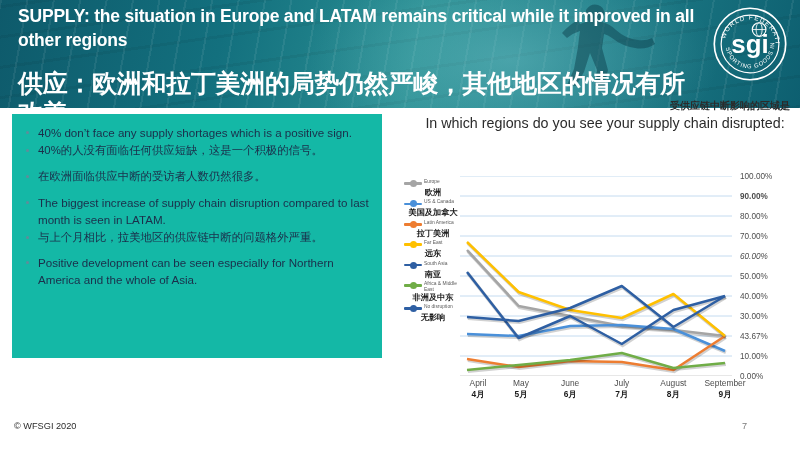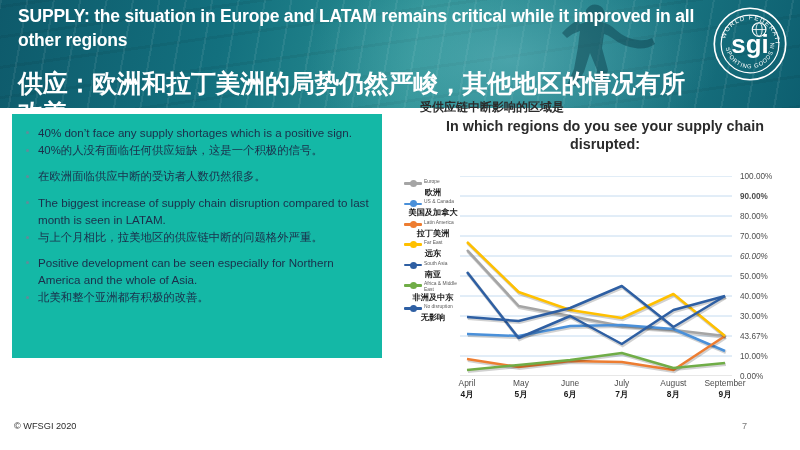--- a/index.html
+++ b/index.html
@@ -103,31 +103,31 @@
   }
   #bullet-panel li.zh { font-size: 11.4px; }
 
   
   #chart-block {
     position: absolute;
     left: 398px; top: 96px;
     width: 392px; height: 312px;
   }
   #chart-title-zh {
-    text-align: left;
-    font-size: 12px;
+    text-align: right;
+    font-size: 10px;
     font-weight: bold;
     color: #2b2b2b;
     margin: 3px 0 1px 0;
     padding-left: 22px;
   }
   #chart-title-en {
     text-align: center;
     font-size: 14.3px;
-    font-weight: bold;
+    font-weight: normal;
     color: #2b2b2b;
     line-height: 1.28;
     padding-left: 22px;
   }
   #chart-area {
     position: absolute;
     left: 0; top: 80px;
     width: 392px; height: 232px;
   }
   #legend {
@@ -273,21 +273,20 @@
 </div>
 
 <div id="bullet-panel">
   <ul>
     <li>40% don’t face any supply shortages which is a positive sign.</li>
     <li class="zh gap">40%的人没有面临任何供应短缺，这是一个积极的信号。</li>
     <li class="zh gap">在欧洲面临供应中断的受访者人数仍然很多。</li>
     <li>The biggest increase of supply chain disruption compared to last month is seen in LATAM.</li>
     <li class="zh gap">与上个月相比，拉美地区的供应链中断的问题格外严重。</li>
     <li>Positive development can be seen especially for Northern America and the whole of Asia.</li>
-    <li class="zh">北美和整个亚洲都有积极的改善。</li>
   </ul>
 </div>
 
 <div id="chart-block">
   <div id="chart-title-zh">受供应链中断影响的区域是</div>
   <div id="chart-title-en">In which regions do you see your supply chain disrupted:</div>
 
   <div id="chart-area">
     <div id="legend">
         <div class="legend-item">
@@ -395,21 +394,21 @@
         <div class="ytick" style="top: 60px;">70.00%</div>
         <div class="ytick" style="top: 80px; font-style: italic;">60.00%</div>
         <div class="ytick" style="top: 100px;">50.00%</div>
         <div class="ytick" style="top: 120px;">40.00%</div>
         <div class="ytick" style="top: 140px;">30.00%</div>
         <div class="ytick" style="top: 160px;">43.67%</div>
         <div class="ytick" style="top: 180px;">10.00%</div>
         <div class="ytick" style="top: 200px;">0.00%</div>
       </div>
     <div id="xaxis">
-        <div class="xtick" style="left: 7px;">
+        <div class="xtick" style="left: 18px;">
           <span class="en">April</span>
           <span class="zh">4月</span>
         </div>
         <div class="xtick" style="left: 61px;">
           <span class="en">May</span>
           <span class="zh">5月</span>
         </div>
         <div class="xtick" style="left: 110.2px;">
           <span class="en">June</span>
           <span class="zh">6月</span>

